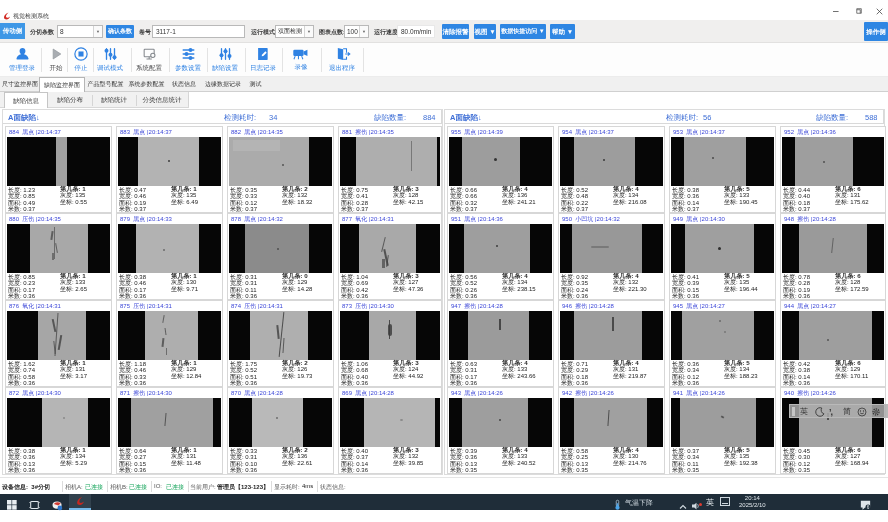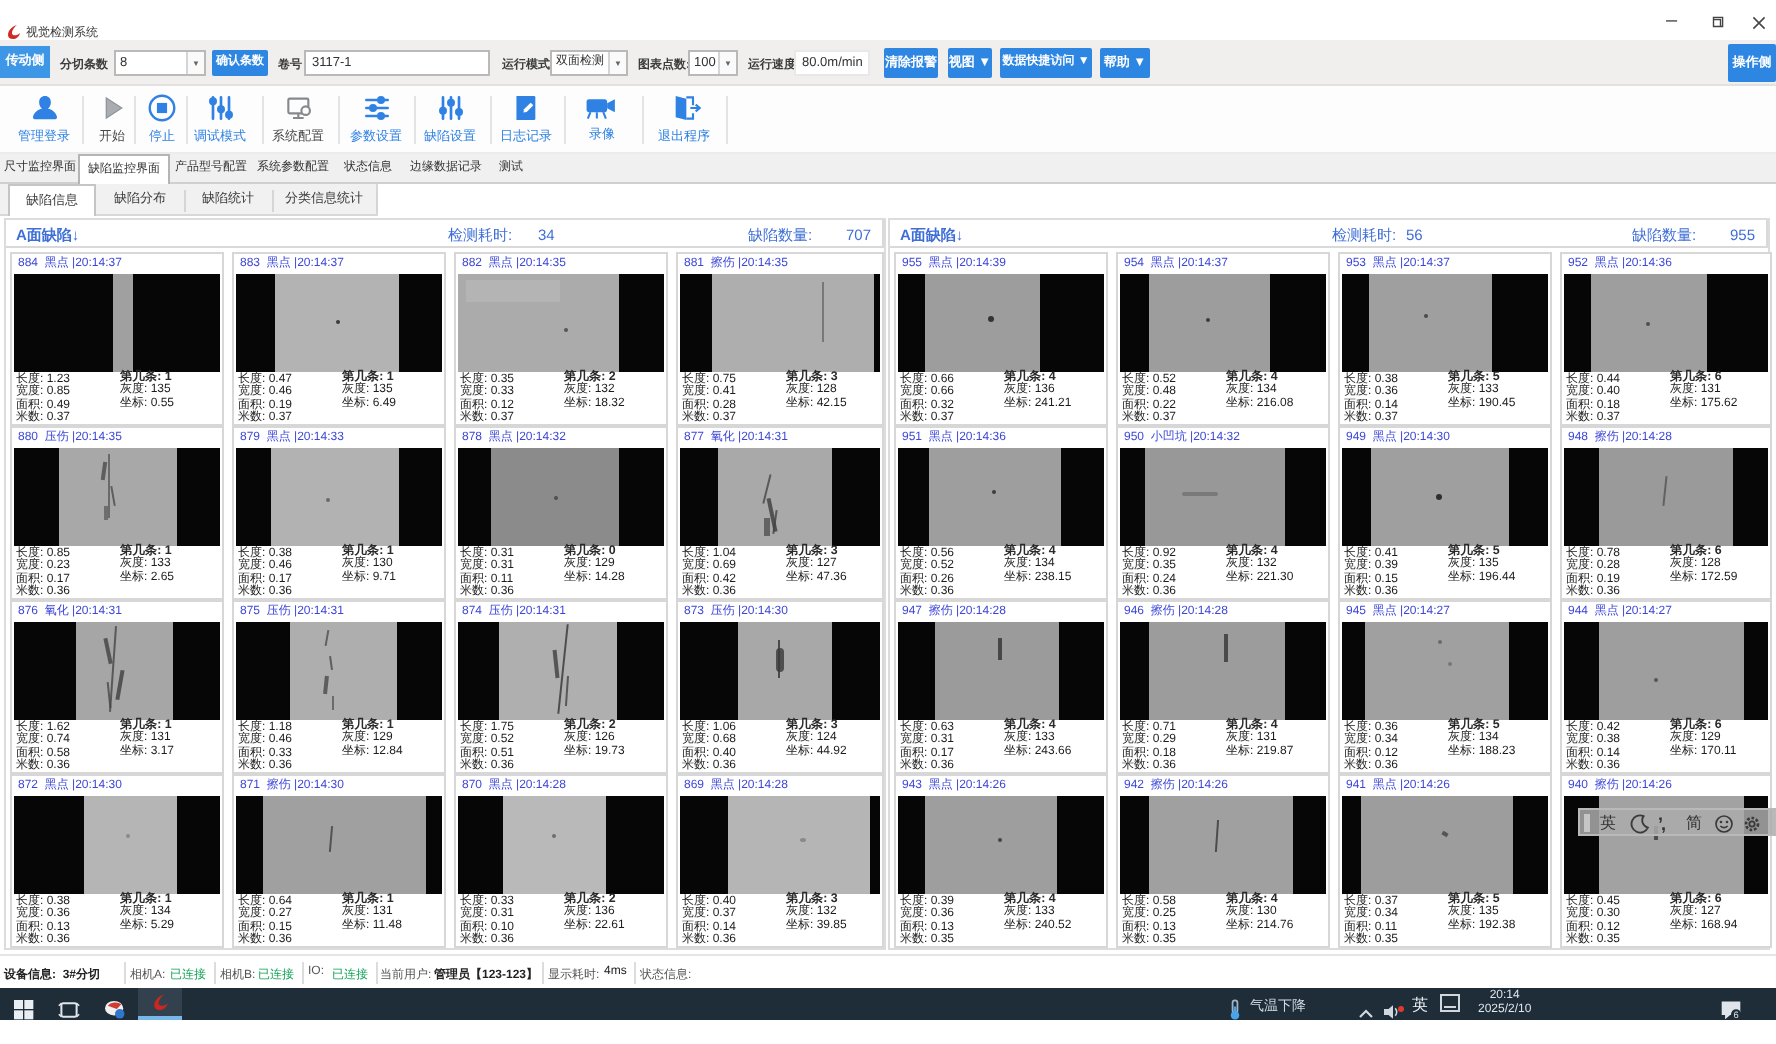--- a/index.html
+++ b/index.html
@@ -208,28 +208,28 @@
 <div class="tab2" style="left:136px;width:52px">分类信息统计</div>
 <div style="position:absolute;left:92px;top:3px;width:1px;height:11px;background:#d5d5d5"></div>
 <div style="position:absolute;left:136px;top:3px;width:1px;height:11px;background:#d5d5d5"></div>
 <div style="position:absolute;left:188px;top:3px;width:1px;height:11px;background:#d5d5d5"></div>
 </div>
 <div class="phead" style="left:2px;width:440px">
 <b style="position:absolute;left:5px">A面缺陷↓</b>
 <span style="position:absolute;left:221px">检测耗时:</span>
       <span style="position:absolute;left:266px">34</span>
 <span style="position:absolute;left:371px">缺陷数量:</span>
-      <span style="position:absolute;left:420px">707</span>
+      <span style="position:absolute;left:420px">884</span>
     </div>
 <div class="phead" style="left:444px;width:440px">
 <b style="position:absolute;left:5px">A面缺陷↓</b>
 <span style="position:absolute;left:221px">检测耗时:</span>
       <span style="position:absolute;left:258px">56</span>
 <span style="position:absolute;left:371px">缺陷数量:</span>
-      <span style="position:absolute;left:420px">955</span>
+      <span style="position:absolute;left:420px">588</span>
     </div>
 <div style="position:absolute;left:2px;top:109px;width:441px;height:366px;border:1px solid #dcdcdc"></div>
 <div style="position:absolute;left:444px;top:109px;width:441px;height:366px;border:1px solid #dcdcdc"></div>
 <div class="card" style="left:5px;top:126px;width:107px">
 <div class="ch">884&nbsp;&nbsp;黑点 |20:14:37</div>
 <div class="im" style="background:linear-gradient(90deg,#060606 0 48%,#a0a0a0 48% 58%,#060606 58% 100%)"></div>
 <div class="st">
         <div class="c1">长度: 1.23<br>宽度: 0.85<br>面积: 0.49<br>米数: 0.37</div>
 <div class="c2"><b>第几条: 1</b><br>灰度: 135<br>坐标: 0.55</div>
       </div>

